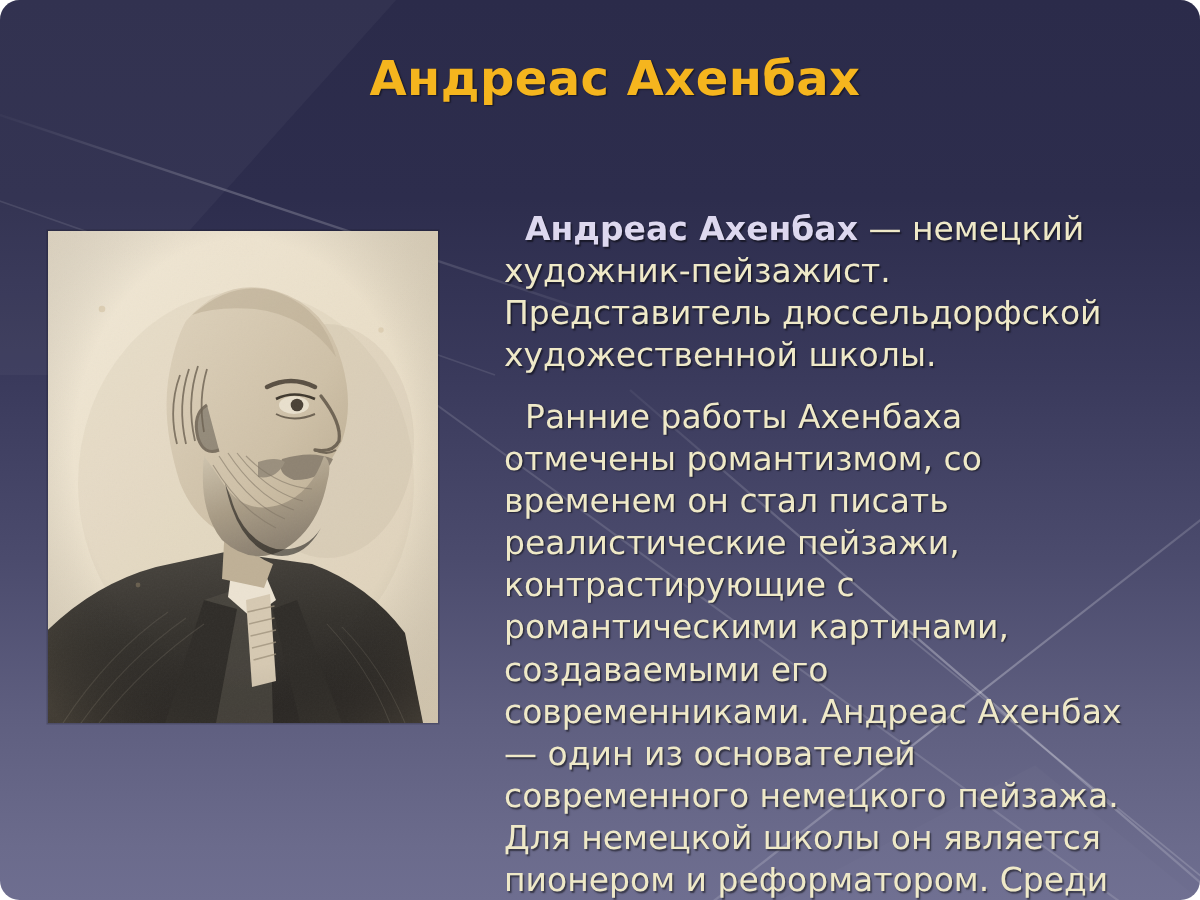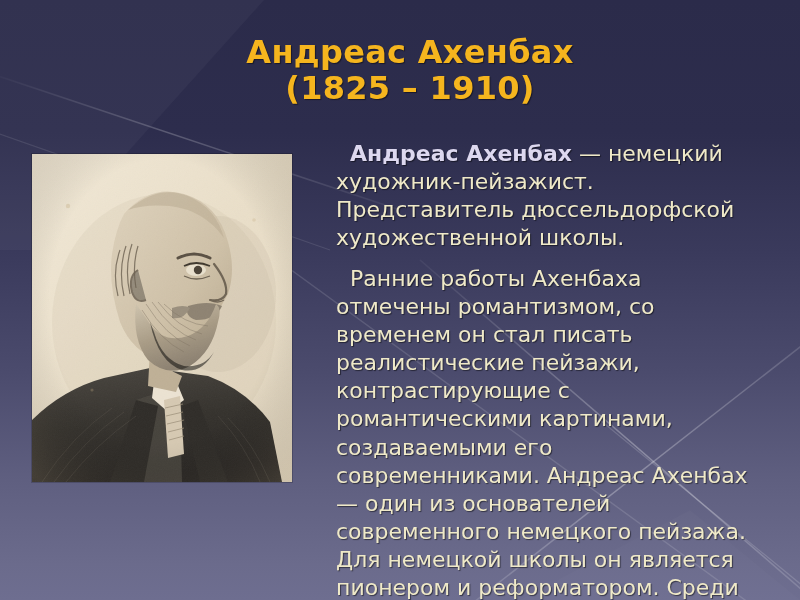--- a/index.html
+++ b/index.html
@@ -19,20 +19,21 @@
     height: 600px;
     background: linear-gradient(to bottom,
         #2b2b4a 0%,
         #2d2d4d 22%,
         #3a3a5c 42%,
         #4b4b6d 62%,
         #5f5f80 80%,
         #6b6b8c 94%,
         #6e6e90 100%);
     overflow: hidden;
+    border-radius: 13px;
   }
 
   
   .decor {
     position: absolute;
     inset: 0;
     width: 800px;
     height: 600px;
     pointer-events: none;
   }
@@ -244,21 +245,20 @@
       <rect x="0" y="0" width="260" height="328" fill="url(#vign)"></rect>
 
       <circle cx="36" cy="52" r="2.2" fill="#c2ab84" opacity="0.35"></circle>
       <circle cx="222" cy="66" r="1.8" fill="#c2ab84" opacity="0.3"></circle>
       <circle cx="60" cy="236" r="1.6" fill="#c2ab84" opacity="0.3"></circle>
     </svg>
   </div>
 
   <div class="title-block">
     <span class="title-line">Андреас Ахенбах</span>
-    <span class="title-line">(1825 – 1910)</span>
   </div>
 
   <div class="body-block">
     <p><span class="lead">Андреас Ахенбах</span><span>  — немецкий художник-пейзажист. Представитель дюссельдорфской художественной школы.</span></p>
     <p>Ранние работы Ахенбаха отмечены романтизмом, со временем он стал писать реалистические пейзажи, контрастирующие с романтическими картинами, создаваемыми его современниками. Андреас Ахенбах — один из основателей современного немецкого пейзажа. Для немецкой школы он является пионером и реформатором. Среди его учеников были родной брат, Освальд Ахенбах и Альберт Фламм, Аполлинарий Горавский.</p>
   </div>
 
 </div>
 
 </body></html>

